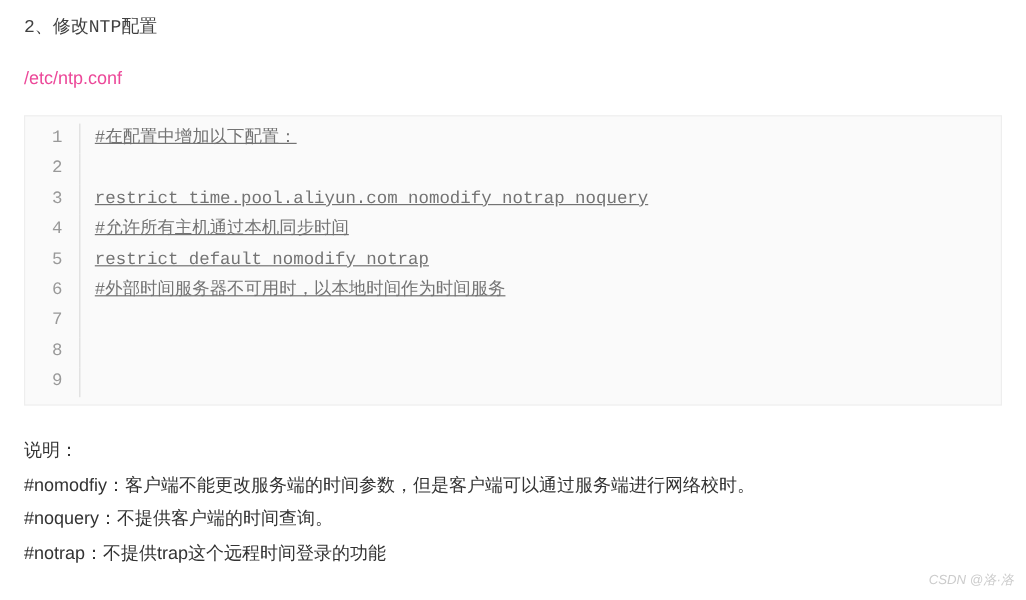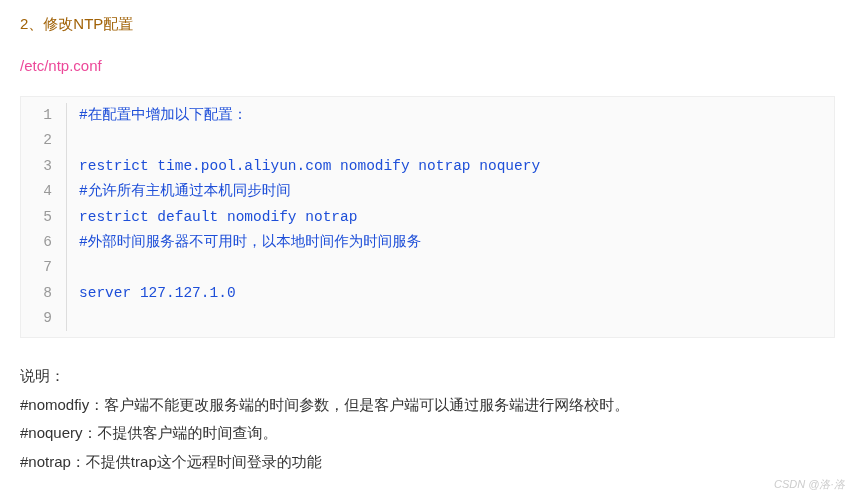--- a/index.html
+++ b/index.html
@@ -6,22 +6,23 @@
     body {
       font-family: -apple-system, BlinkMacSystemFont, "Segoe UI", "PingFang SC", "Microsoft YaHei", sans-serif;
       background: #fff;
       padding: 12px 20px;
       color: #333;
       font-size: 15px;
       line-height: 1.6;
     }
     .heading {
       font-size: 15px;
-      color: #a16207;
+      color: #404040;
       margin-bottom: 18px;
+      font-family: Liberation Mono, monospace;
     }
     .filepath {
       font-size: 15px;
       color: #ec4899;
       margin-bottom: 18px;
     }
     .code-block {
       background: #fafafa;
       border: 1px solid #eee;
       margin-bottom: 24px;
@@ -37,22 +38,23 @@
       width: 46px;
       text-align: right;
       padding-right: 14px;
       color: #999;
       user-select: none;
       border-right: 1px solid #ddd;
       flex-shrink: 0;
     }
     .code-text {
       padding-left: 12px;
-      color: #1d4ed8;
+      color: #737373;
       white-space: pre;
+      text-decoration: underline;
     }
     .explain-block { margin-top: 0; }
     .explain-line {
       font-size: 15px;
       color: #333;
       line-height: 1.9;
     }
     .watermark {
       position: fixed;
       bottom: 6px;
@@ -91,21 +93,20 @@
     </div>
     <div class="code-row">
       <div class="line-no">6</div>
       <div class="code-text">#外部时间服务器不可用时，以本地时间作为时间服务</div>
     </div>
     <div class="code-row">
       <div class="line-no">7</div>
     </div>
     <div class="code-row">
       <div class="line-no">8</div>
-      <div class="code-text">server 127.127.1.0</div>
     </div>
     <div class="code-row">
       <div class="line-no">9</div>
     </div>
   </div>
 
 <div class="explain-block">
   <div class="explain-line">说明：</div>
   <div id="explain-lines">
       <div class="explain-line">#nomodfiy：客户端不能更改服务端的时间参数，但是客户端可以通过服务端进行网络校时。</div>

